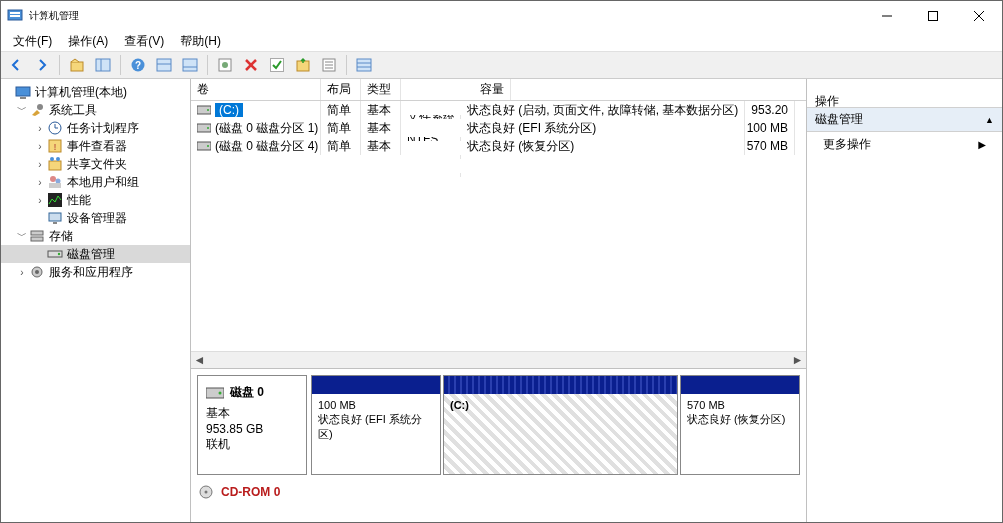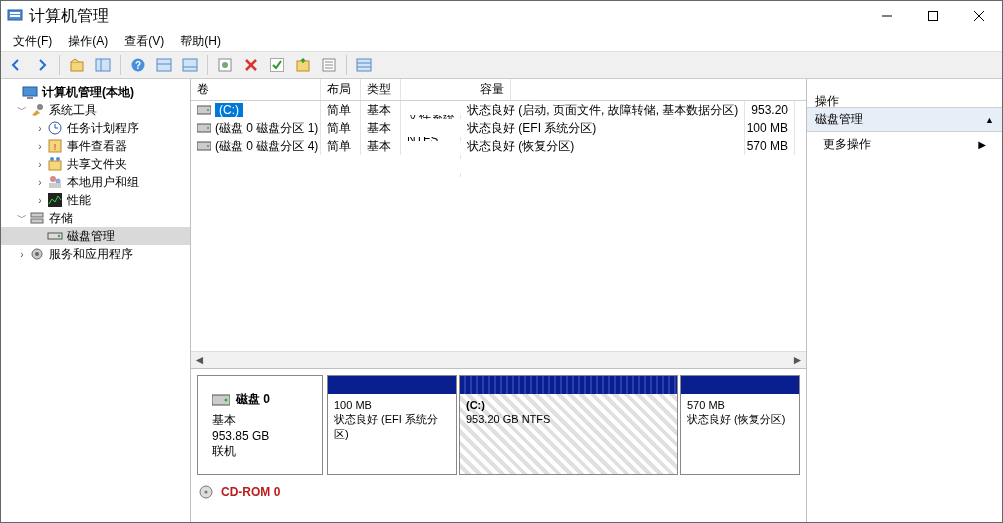--- a/index.html
+++ b/index.html
@@ -1,62 +1,62 @@
 <!DOCTYPE html>
 <html><head>
 <meta charset="utf-8">
 <style>
   * { box-sizing: border-box; font-family: "Microsoft YaHei", "Segoe UI", sans-serif; }
   html, body { margin: 0; padding: 0; width: 1003px; height: 523px; overflow: hidden; background: #fff; font-size: 12px; color: #000; }
   .window { width: 1003px; height: 523px; display: flex; flex-direction: column; border: 1px solid #666; background: #fff; }
   
   .titlebar { height: 30px; display: flex; align-items: center; padding: 0 0 0 6px; background: #fff; }
   .titlebar .title-icon { width: 16px; height: 16px; margin-right: 6px; }
-  .titlebar .title-text { flex: 1; font-size: 16px; }
+  .titlebar .title-text { flex: 1; font-size: 10px; }
   .titlebar .win-controls { display: flex; height: 100%; }
   .titlebar .win-controls div { width: 46px; display: flex; align-items: center; justify-content: center; font-size: 14px; }
   
   .menubar { height: 20px; display: flex; align-items: center; padding: 0 4px; background: #fff; }
   .menubar .menu-item { padding: 2px 8px; cursor: default; }
   
   .toolbar { height: 28px; display: flex; align-items: center; padding: 0 4px; background: #f0f0f0; border-top: 1px solid #e0e0e0; border-bottom: 1px solid #ccc; gap: 4px; }
   .toolbar .tb-sep { width: 1px; height: 20px; background: #ccc; margin: 0 2px; }
   .toolbar .tb-btn { width: 22px; height: 22px; display: flex; align-items: center; justify-content: center; border: 1px solid transparent; }
   
   .body { flex: 1; display: flex; min-height: 0; }
   .tree-pane { width: 190px; border-right: 1px solid #c0c0c0; overflow: auto; padding-top: 4px; background: #fff; }
   .center-pane { flex: 1; display: flex; flex-direction: column; min-width: 0; border-right: 1px solid #c0c0c0; }
   .right-pane { width: 195px; display: flex; flex-direction: column; background: #fff; }
   
   .tree-row { display: flex; align-items: center; height: 18px; padding: 0 2px; white-space: nowrap; cursor: default; }
   .tree-row .twisty { width: 14px; text-align: center; color: #555; font-size: 10px; }
   .tree-row .t-icon { width: 16px; height: 16px; margin-right: 4px; display: flex; align-items: center; justify-content: center; }
   .tree-row.selected { background: #d9d9d9; }
-  .depth0 { padding-left: 7px; font-weight: bold; }
+  .depth0 { padding-left: 0px; }
   .depth1 { padding-left: 14px; }
   .depth2 { padding-left: 32px; }
   
   .vol-table-wrap { flex: 0 0 290px; display: flex; flex-direction: column; border-bottom: 1px solid #c0c0c0; min-height: 0; }
   .vol-header { display: flex; background: #fff; border-bottom: 1px solid #d0d0d0; height: 22px; }
   .vol-header .col, .vol-row .col { padding: 2px 6px; border-right: 1px solid #e4e4e4; overflow: hidden; white-space: nowrap; text-overflow: clip; display: flex; align-items: center; }
   .vol-header .col { background: #fff; font-weight: normal; }
   .vol-body { flex: 1; overflow-x: auto; overflow-y: hidden; }
   .vol-row { display: flex; height: 18px; }
   .vol-row.selected .col-vol-inner { background: #0078d7; color: #fff; padding: 0 4px; }
   .col-vol { width: 130px; }
   .col-layout { width: 40px; }
   .col-type { width: 40px; }
   .col-fs { width: 60px; margin-top: 36px; }
   .col-status { width: 284px; }
   .col-cap { width: 50px; text-align: right; justify-content: flex-end; }
   .vol-icon { width: 14px; height: 12px; margin-right: 4px; display: inline-flex; }
   
   .disk-pane { flex: 1; overflow: auto; background: #fff; padding: 6px; }
   .disk-block { display: flex; margin-bottom: 10px; height: 100px; }
-  .disk-info { width: 126px; border: 1px solid #888; background: #fff; padding: 14px; display: flex; flex-direction: column; justify-content: flex-end; }
+  .disk-info { width: 110px; border: 1px solid #888; background: #fff; padding: 8px; display: flex; flex-direction: column; }
   .disk-info .di-header { display: flex; align-items: center; font-weight: bold; margin-bottom: 4px; }
   .disk-info .di-icon { width: 18px; height: 14px; margin-right: 6px; }
   .disk-parts { flex: 1; display: flex; gap: 2px; margin-left: 4px; }
   .part { border: 1px solid #888; position: relative; display: flex; flex-direction: column; overflow: hidden; }
   .part .part-top { height: 18px; background: #0a1f8f; }
   .part .part-body { flex: 1; padding: 4px 6px; font-size: 11px; line-height: 1.3; overflow: hidden; }
   .part.selected .part-body { background: repeating-linear-gradient(45deg, #fff, #fff 4px, #e0e0e0 4px, #e0e0e0 8px); }
   .part.selected .part-top { background: repeating-linear-gradient(90deg, #0a1f8f, #0a1f8f 4px, #2a3faf 4px, #2a3faf 6px); }
   
   .right-pane .rp-header { height: 22px; border-bottom: 1px solid #d0d0d0; padding: 14px 8px; background: #fff; }
@@ -261,20 +261,30 @@
       </div>
       <div class="tree-row depth2">
         <span class="twisty">›</span>
         <span class="t-icon">
             <svg width="16" height="16" viewBox="0 0 16 16">
               <rect x="1" y="1" width="14" height="14" fill="#222"></rect>
               <polyline points="2,12 5,7 8,10 11,4 14,8" fill="none" stroke="#3d3"></polyline>
             </svg>
           </span>
         <span>性能</span>
+      </div>
+      <div class="tree-row depth2">
+        <span class="twisty"></span>
+        <span class="t-icon">
+            <svg width="16" height="16" viewBox="0 0 16 16">
+              <rect x="2" y="3" width="12" height="8" fill="#cde" stroke="#369"></rect>
+              <rect x="6" y="12" width="4" height="2" fill="#888"></rect>
+            </svg>
+          </span>
+        <span>设备管理器</span>
       </div>
       <div class="tree-row depth1">
         <span class="twisty">﹀</span>
         <span class="t-icon">
             <svg width="16" height="16" viewBox="0 0 16 16">
               <rect x="2" y="3" width="12" height="4" fill="#ccc" stroke="#666"></rect>
               <rect x="2" y="9" width="12" height="4" fill="#ccc" stroke="#666"></rect>
             </svg>
           </span>
         <span>存储</span>
@@ -388,21 +398,20 @@
               <div class="part-body">
                 <div style="font-weight:bold"></div>
                 <div>100 MB</div>
                 <div>状态良好 (EFI 系统分区)</div>
               </div>
             </div>
             <div class="part selected" style="flex:1">
               <div class="part-top"></div>
               <div class="part-body">
                 <div style="font-weight:bold">(C:)</div>
-                <div>953.20 GB NTFS</div>
               </div>
             </div>
             <div class="part" style="flex:0 0 120px">
               <div class="part-top"></div>
               <div class="part-body">
                 <div style="font-weight:bold"></div>
                 <div>570 MB</div>
                 <div>状态良好 (恢复分区)</div>
               </div>
             </div>

